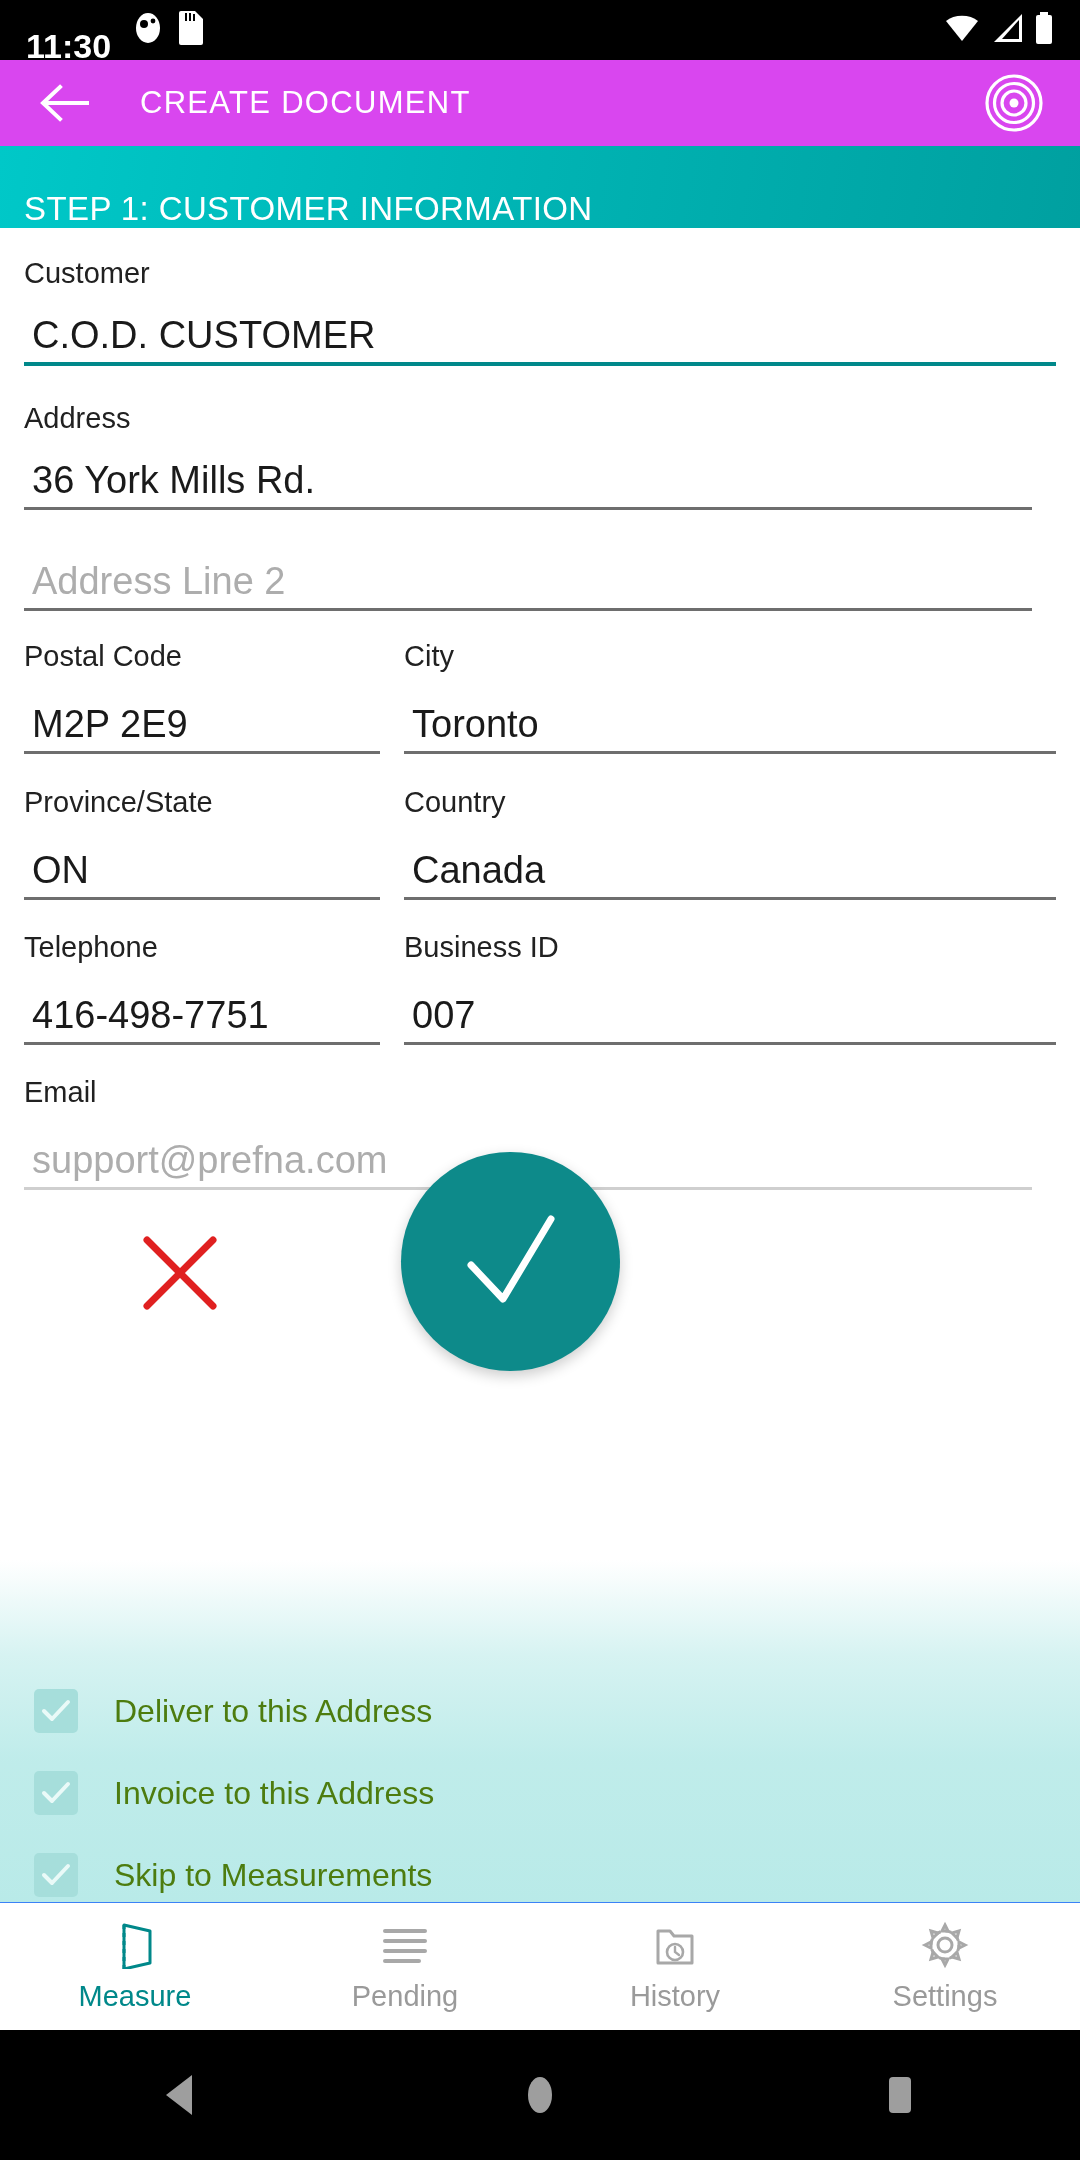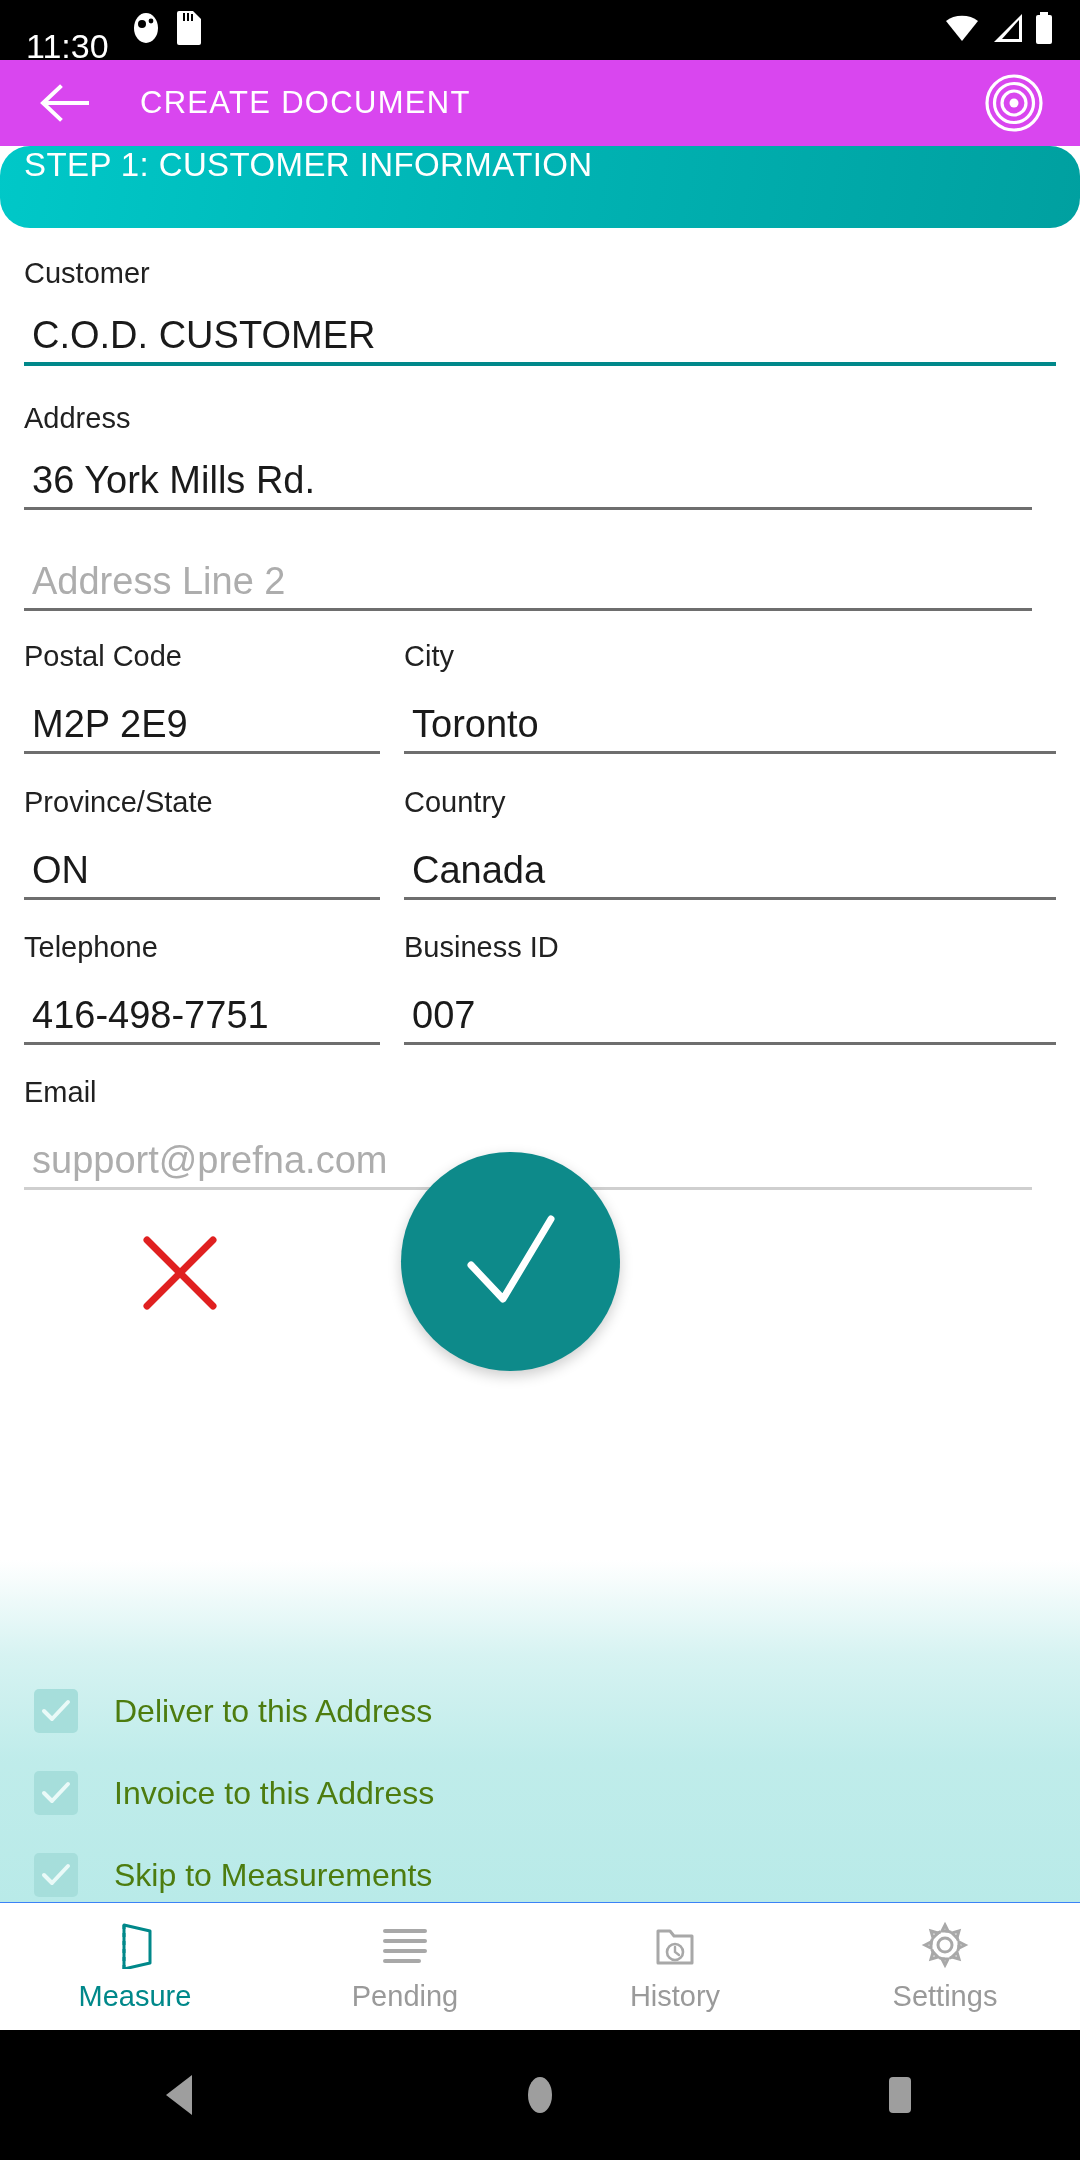--- a/index.html
+++ b/index.html
@@ -19,21 +19,21 @@
   
   #status-bar {
     position: absolute; top: 0; left: 0;
     width: 1080px; height: 60px;
     background: #000000;
     display: flex; align-items: center;
     padding: 0 26px;
   }
   #status-time {
     color: #ffffff; font-size: 34px; letter-spacing: 0px;
-    font-weight: 400; line-height: 60px; margin-top: 32px;
+    font-weight: 700; line-height: 60px; margin-top: 32px;
   }
   .status-left-icons { display: flex; align-items: center; gap: 14px; margin-left: 22px; }
   .status-right-icons {
     margin-left: auto; display: flex; align-items: center; gap: 10px;
   }
 
   
   #app-bar {
     position: absolute; top: 60px; left: 0;
     width: 1080px; height: 86px;
@@ -51,21 +51,21 @@
   #appbar-filler {
     position: absolute; top: 146px; left: 0; width: 1080px; height: 0px;
     background: #000;
   }
 
   
   #step-banner {
     position: absolute; top: 146px; left: 0;
     width: 1080px; height: 82px;
     background: linear-gradient(100deg, #00c8c8 0%, #00b5b5 45%, #00a0a0 100%);
-    display: flex; align-items: flex-start; border-radius: 30px;
+    display: flex; align-items: flex-end;
   }
   #step-banner-text {
     color: #ffffff; font-size: 33px; letter-spacing: 0.4px;
     margin-left: 24px; font-weight: 400;
   }
 
   
   #form {
     position: absolute; top: 228px; left: 0;
     width: 1080px; height: 1674px;

